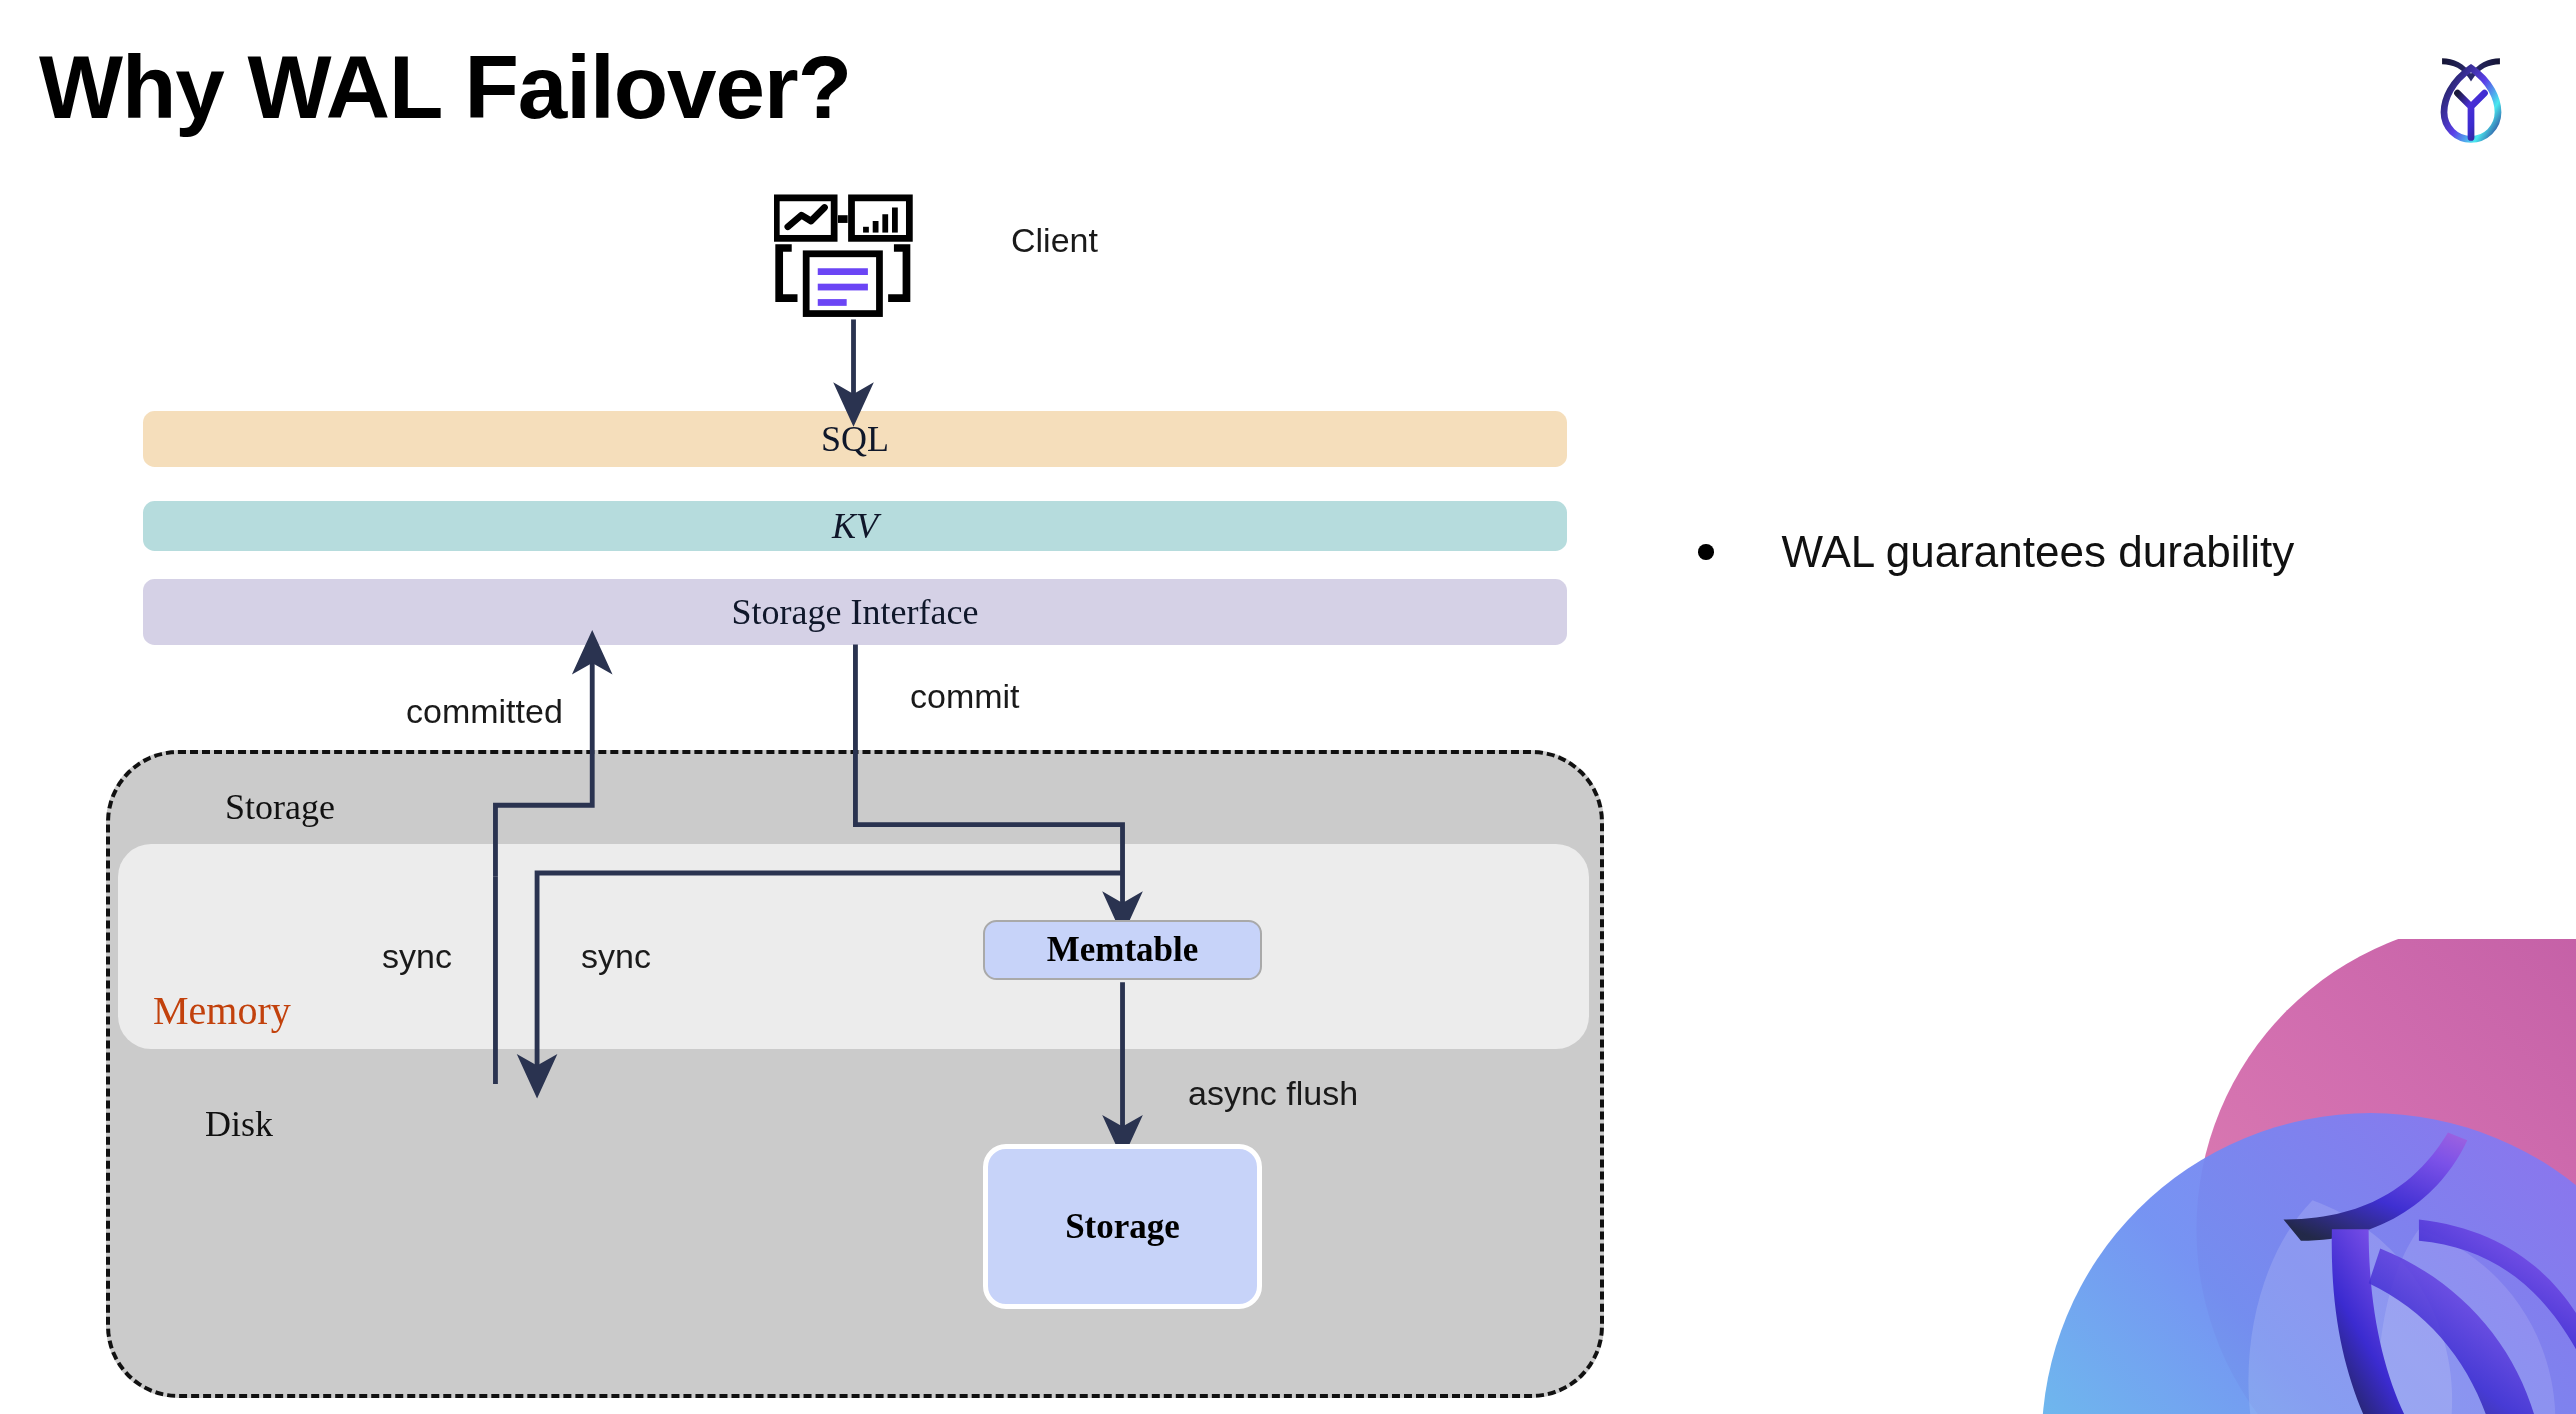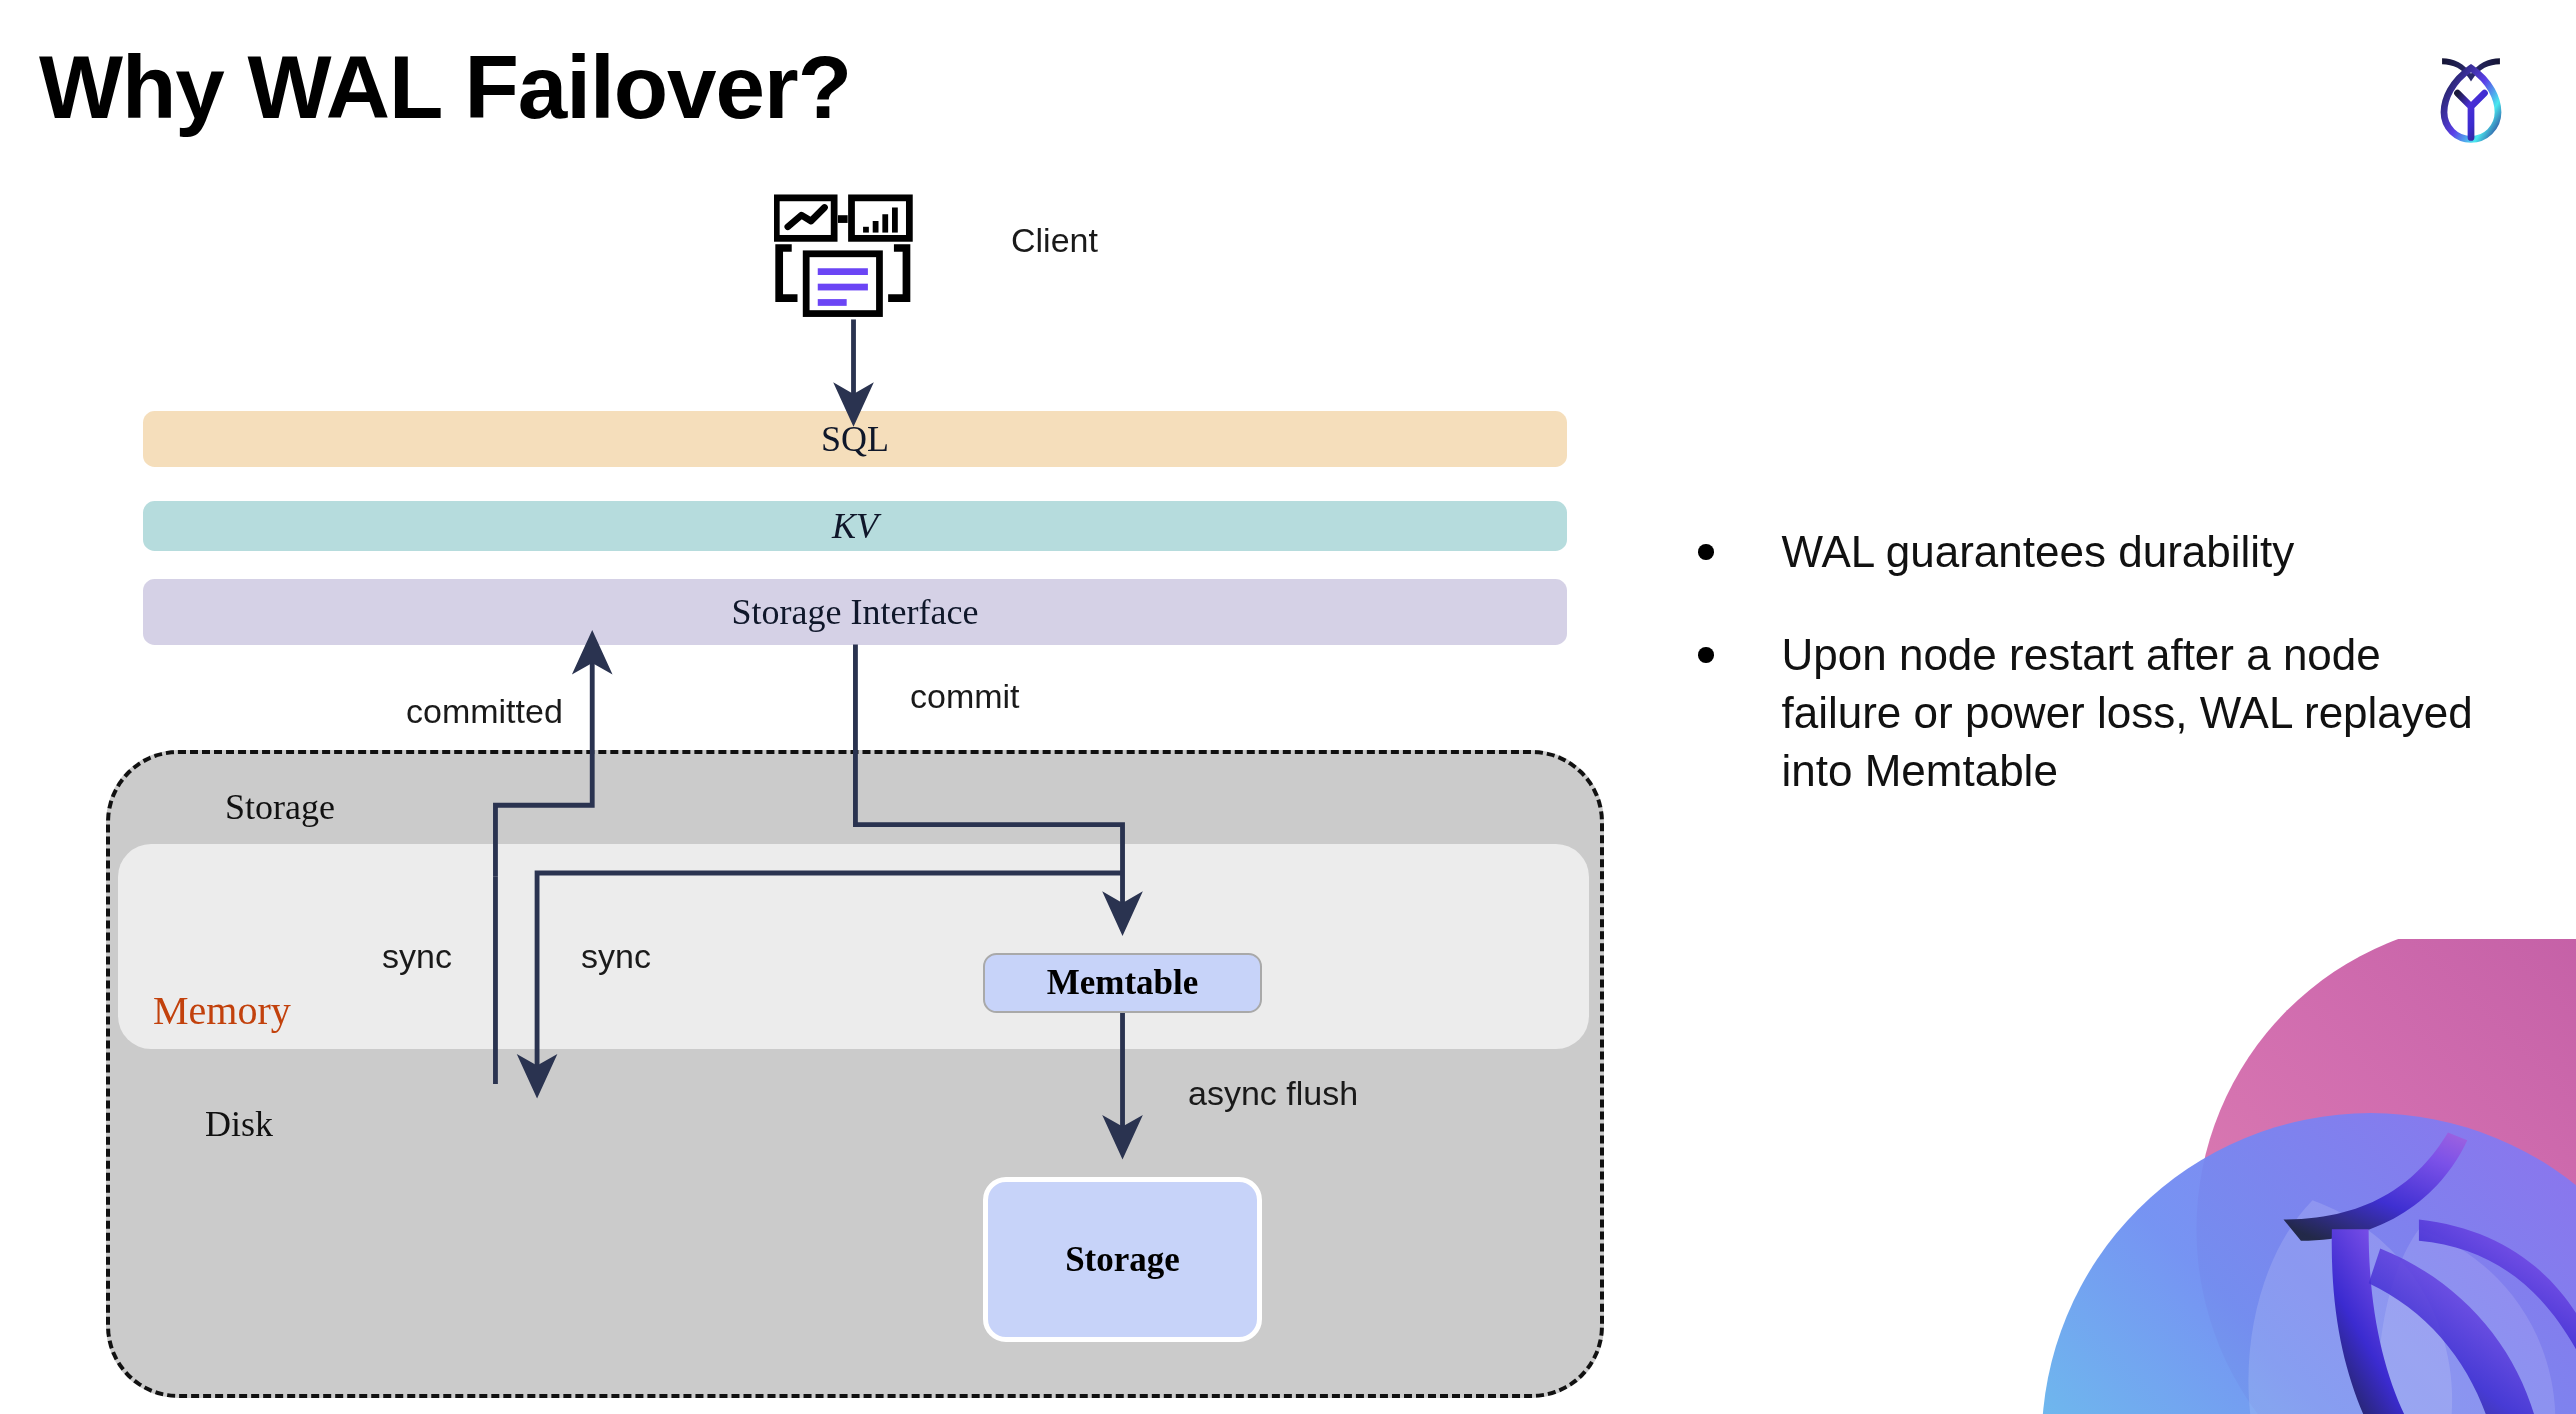--- a/index.html
+++ b/index.html
@@ -43,21 +43,21 @@
   #memory-box{position:absolute;left:118px;top:844px;width:1471px;height:205px;
               background:#ececec;border-radius:33px;}
   #memory-label{position:absolute;left:153px;top:987px;font-size:40px;color:#c2410c;
                 font-family:"Liberation Serif",serif;}
   #disk-label{position:absolute;left:205px;top:1103px;font-size:36px;color:#111;
               font-family:"Liberation Serif",serif;}
 
   
   .node{position:absolute;display:flex;align-items:center;justify-content:center;
         background:#c7d3f9;font-family:"Liberation Serif",serif;font-weight:700;
-        color:#000;box-sizing:border-box;margin-top:33px;}
+        color:#000;box-sizing:border-box;}
   #node-memtable{left:983px;top:920px;width:279px;height:60px;border-radius:13.5px;
                  border:2.9px solid #a9a9a9;font-size:35px;}
   #node-wal{left:445px;top:1082px;width:184px;height:165px;border-radius:23px;
             border:5.8px solid #fff;font-size:35px;}
   #node-sstable{left:983px;top:1144px;width:279px;height:165px;border-radius:23px;
                 border:5.8px solid #fff;font-size:35px;}
 
   
   .edge-label{position:absolute;font-size:34px;color:#1a1a1a;
               font-family:"Liberation Sans",sans-serif;white-space:nowrap;}
@@ -238,20 +238,16 @@
   </div>
   <div class="node" id="node-sstable">
     <span>Storage</span>
   </div>
 
   <div id="bullets">
     <div class="bullet-row">
       <div class="bullet-dot"></div>
       <div class="bullet-text">WAL guarantees durability</div>
     </div>
-    <div class="bullet-row">
-      <div class="bullet-dot"></div>
-      <div class="bullet-text">Upon node restart after a node failure or power loss, WAL replayed into Memtable</div>
-    </div>
   </div>
 
 </div>
 
 
 </body></html>

